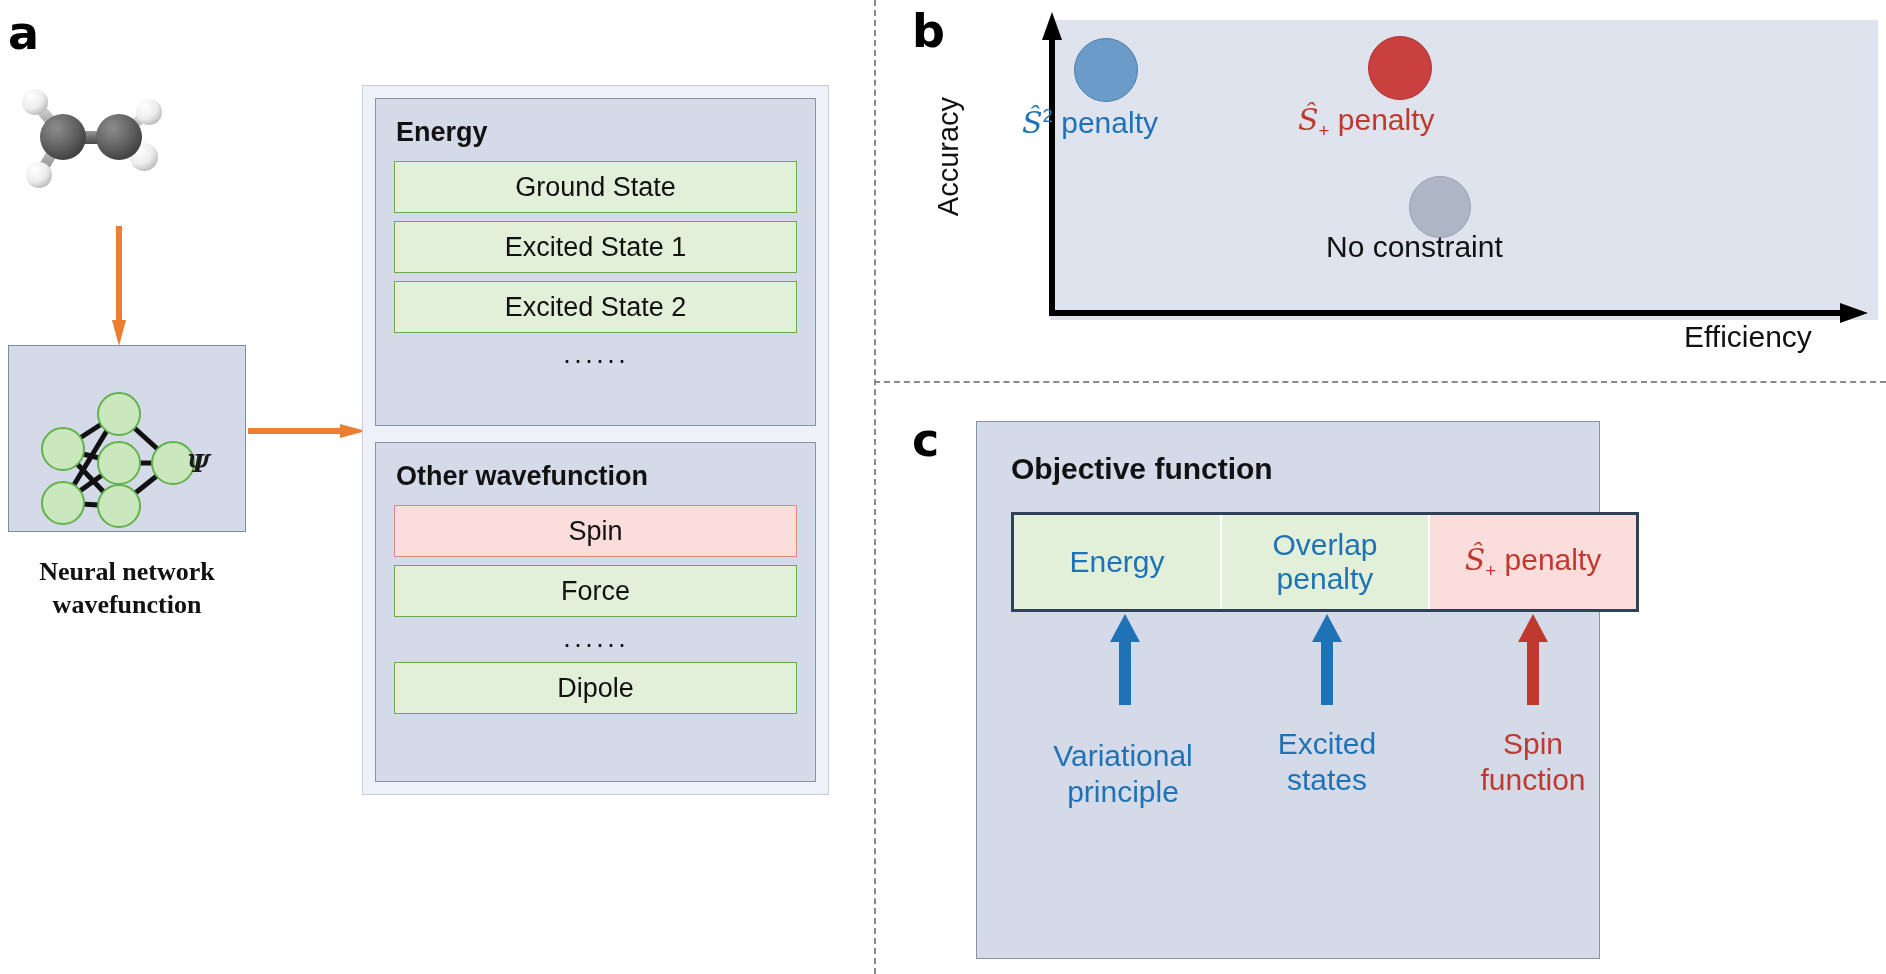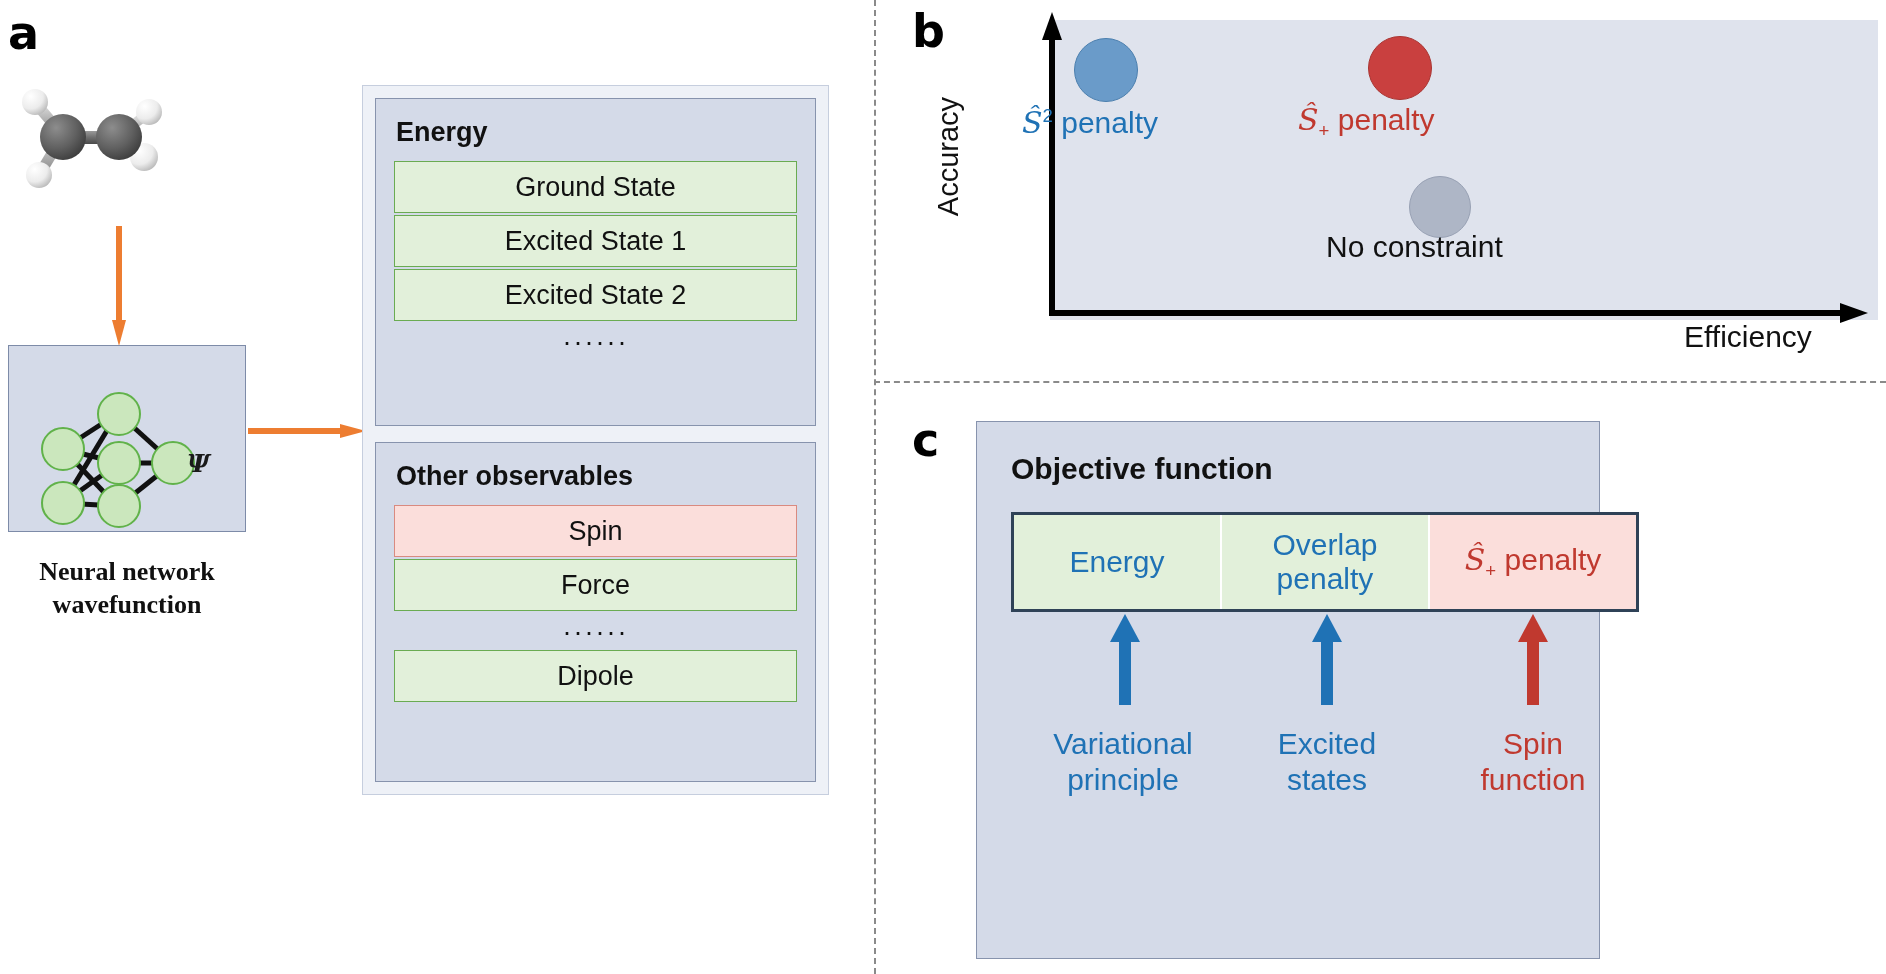--- a/index.html
+++ b/index.html
@@ -44,21 +44,21 @@
     position:absolute;left:12px;width:441px;
     background:#d4dae8;border:1.5px solid #8793ad;box-sizing:border-box;
     padding:16px 18px 16px 18px;
   }
   #card-energy{top:12px;height:328px;}
   #card-other{top:356px;height:340px;}
   .card-title{
     font-size:27px;font-weight:bold;color:#111;margin:2px 0 13px 2px;
   }
   .obs-row{
-    height:52px;margin-bottom:2px;box-sizing:border-box;
+    height:52px;margin-bottom:8px;box-sizing:border-box;
     display:flex;align-items:center;justify-content:center;
     font-size:27px;color:#111;
   }
   .obs-row.green{background:#e2f0da;border:1px solid #6aab52;}
   .obs-row.pink{background:#fbdedb;border:1px solid #d98a80;}
   .obs-dots{
     text-align:center;font-size:27px;color:#111;letter-spacing:2px;
     line-height:1;padding:6px 0 4px 0;
   }
 
@@ -117,21 +117,21 @@
   .obj-cell{
     flex:1;display:flex;align-items:center;justify-content:center;text-align:center;
     font-size:30px;line-height:1.12;box-sizing:border-box;
   }
   .obj-cell.green{background:#e2f0da;color:#1f72b5;}
   .obj-cell.pink{background:#fbdedb;color:#c0392f;}
   .obj-cell + .obj-cell{border-left:2px solid #ffffff;}
   .src-label{
     position:absolute;text-align:center;font-size:30px;line-height:1.2;white-space:nowrap;
   }
-  #src-0{left:46px;top:304px;width:200px;color:#1f72b5;}
+  #src-0{left:46px;top:316px;width:200px;color:#1f72b5;}
   #src-1{left:250px;top:304px;width:200px;color:#1f72b5;}
   #src-2{left:456px;top:304px;width:200px;color:#c0392f;}
   #obj-arrows{position:absolute;left:0;top:0;}
 </style>
 </head>
 <body>
 
 <div id="panel-a">
 
   <div class="panel-letter" id="letter-a">a</div>
@@ -218,21 +218,21 @@
 
     <div class="obs-card" id="card-energy">
       <div class="card-title">Energy</div>
       <div class="obs-row green">Ground State</div>
       <div class="obs-row green">Excited State 1</div>
       <div class="obs-row green">Excited State 2</div>
       <div class="obs-dots">······</div>
     </div>
 
     <div class="obs-card" id="card-other">
-      <div class="card-title">Other observables</div>
+      <div class="card-title">Other wavefunction</div>
       <div class="obs-row pink">Spin</div>
       <div class="obs-row green">Force</div>
       <div class="obs-dots">······</div>
       <div class="obs-row green">Dipole</div>
     </div>
 
   </div>
 </div>
 
 <div id="div-vert"></div>

